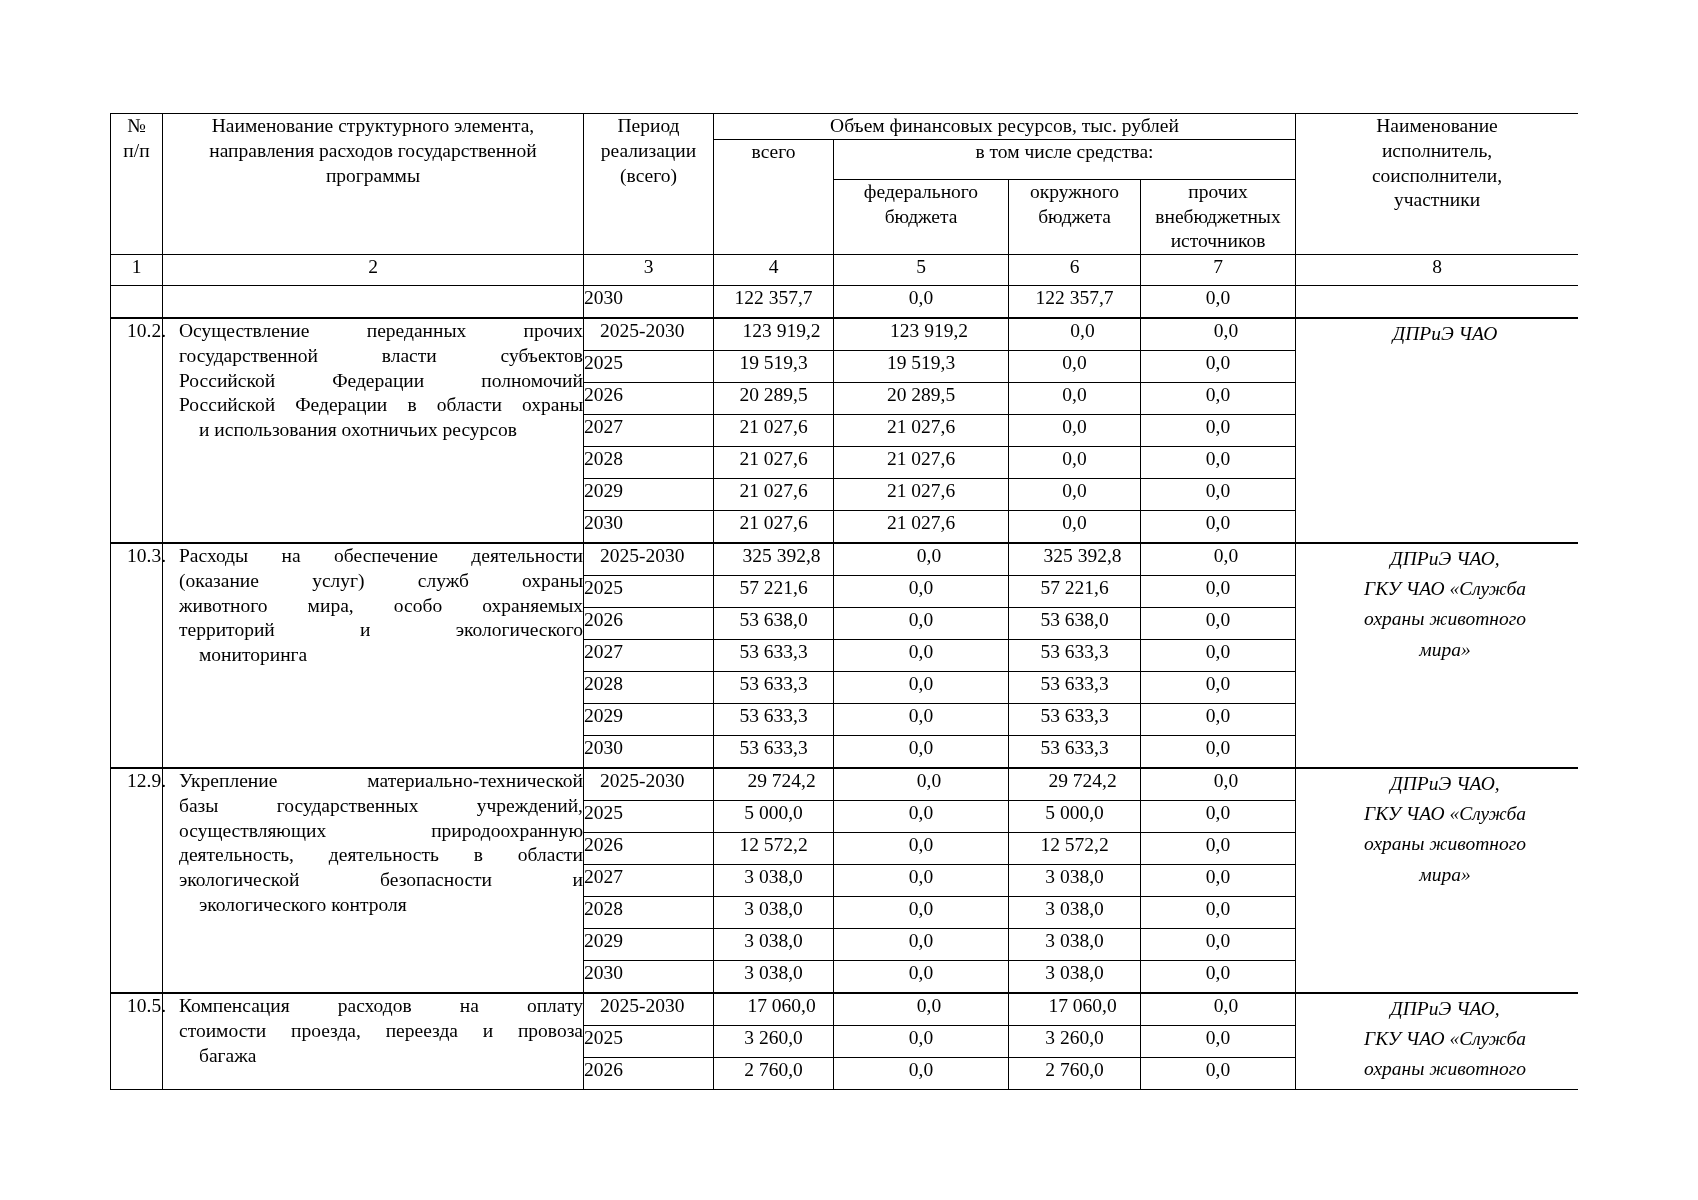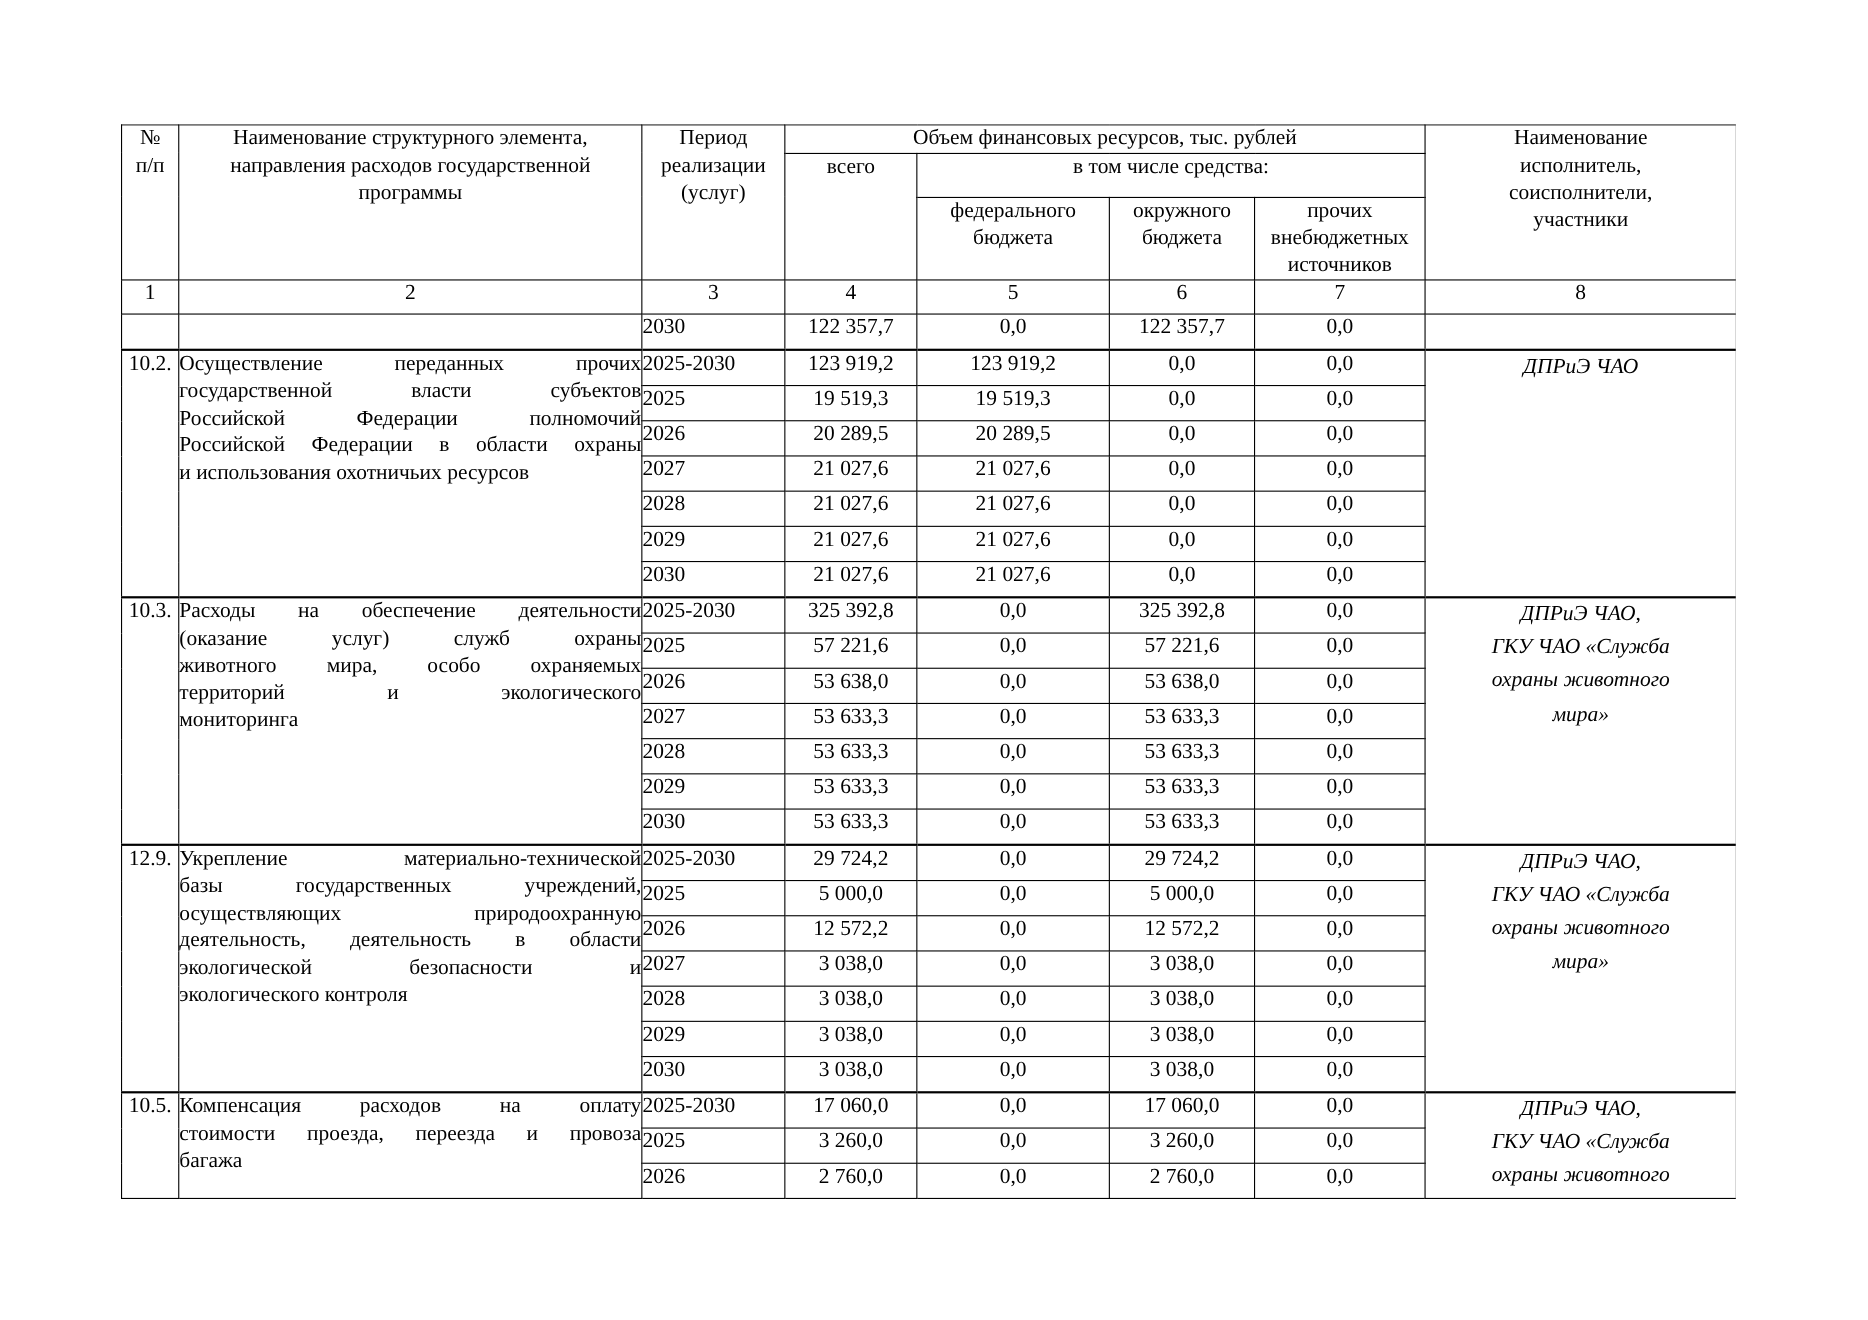--- a/index.html
+++ b/index.html
@@ -83,21 +83,21 @@
     vertical-align: top;
     padding: 4px 4px 0 4px;
   }
   .cell-name {
     text-align: justify;
     text-align-last: justify;
     vertical-align: top;
     padding: 5px 9px 6px 10px;
     hyphens: none;
   }
-  .cell-name .lastline { text-align-last: left; }
+  .cell-name .lastline { text-align-last: left; margin-left: 20px; }
 
   .cell-year {
     vertical-align: middle;
     height: 31px;
     padding: 0 3px;
     white-space: nowrap;
   }
   .cell-val {
     text-align: center;
     vertical-align: middle;
@@ -111,21 +111,21 @@
     padding: 6px 8px;
     line-height: 1.55;
     font-style: italic;
   }
   .b { font-weight: bold; }
 
   .cell-empty { }
 
   
   table.gp tr.yr td { border-top-width: 1.2px; border-bottom-width: 1.2px; }
-  table.gp tr.block-start > td { border-top-width: 2px; }
+  table.gp tr.block-start > td { border-top-width: 2px; padding-left: 16px; }
 </style>
 </head>
 <body>
 
 <div class="page">
   <div class="table-wrap">
     <table class="gp">
       <colgroup>
         <col class="c1">
           <col class="c2">
@@ -140,21 +140,21 @@
       <thead>
         <tr>
           <td class="hdr hdr-tall" rowspan="3">
             <span>№</span><br>
             <span>п/п</span>
           </td>
           <td class="hdr hdr-tall" rowspan="3">Наименование структурного элемента, направления расходов государственной программы</td>
           <td class="hdr hdr-tall" rowspan="3">
             <span>Период</span><br>
             <span>реализации</span><br>
-            <span>(услуг)</span>
+            <span>(всего)</span>
           </td>
           <td class="hdr" colspan="4">Объем финансовых ресурсов, тыс. рублей</td>
           <td class="hdr hdr-tall" rowspan="3">
             <span>Наименование</span><br>
             <span>исполнитель,</span><br>
             <span>соисполнители,</span><br>
             <span>участники</span>
           </td>
         </tr>
         <tr>

